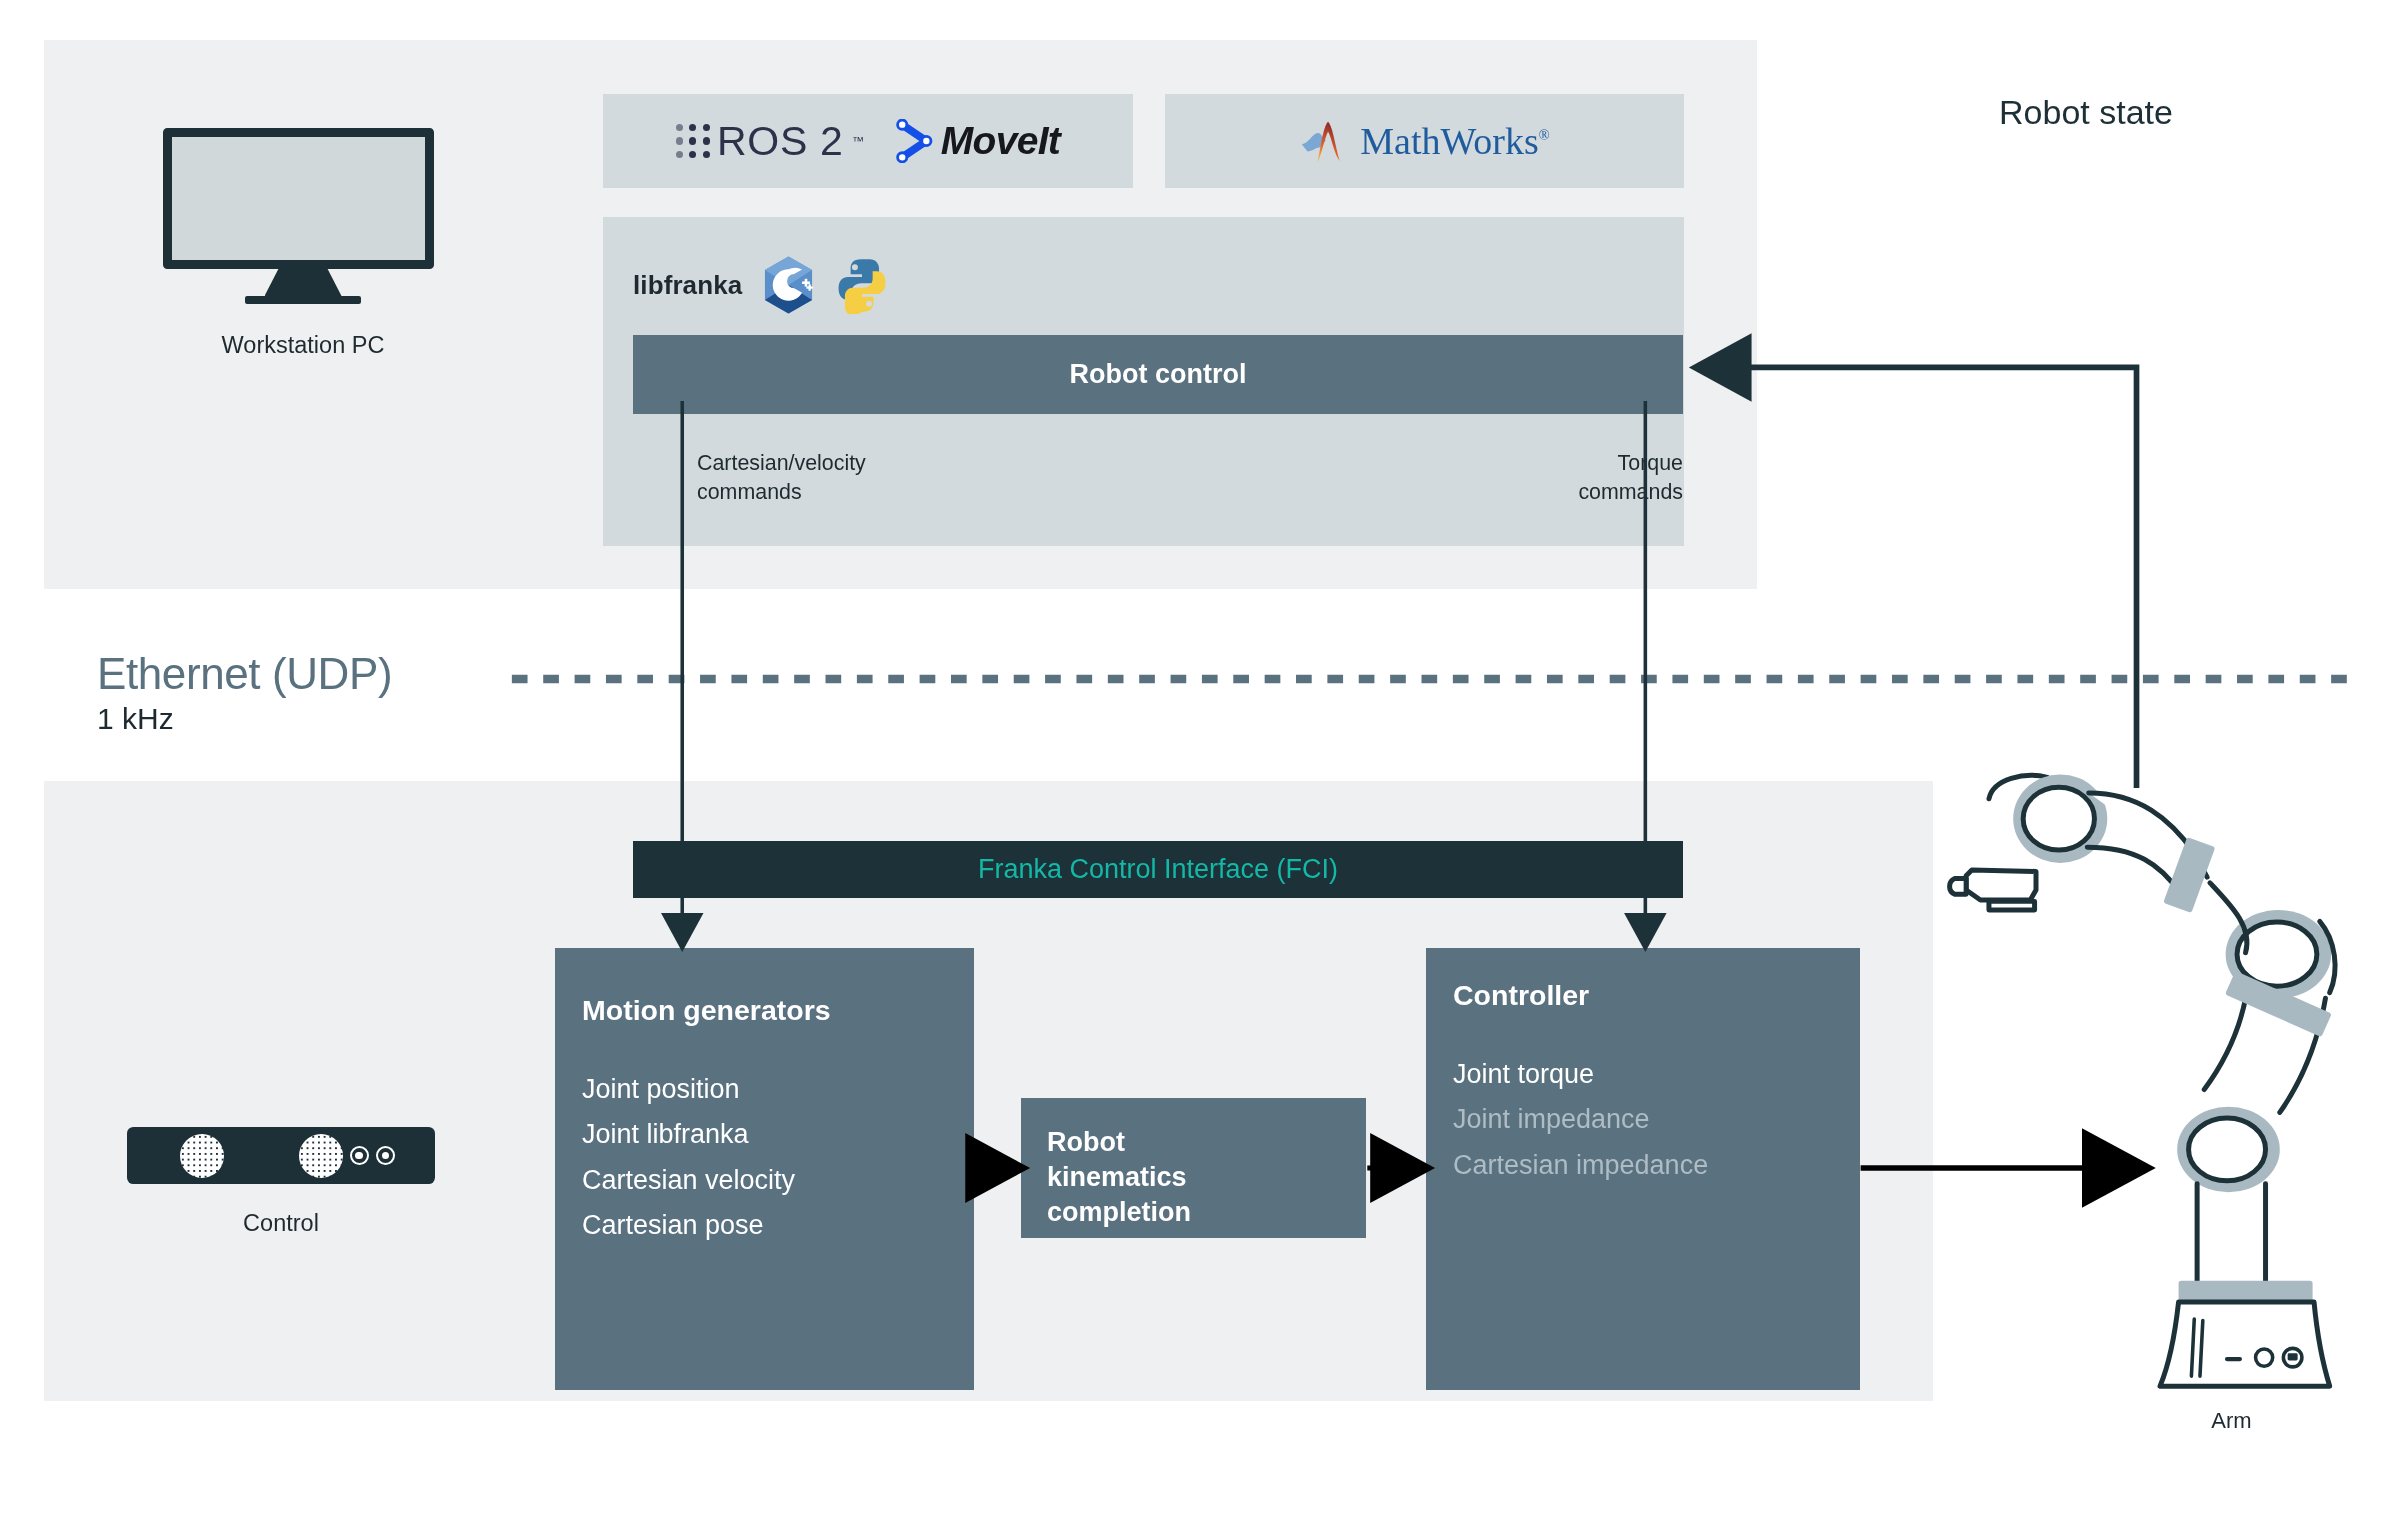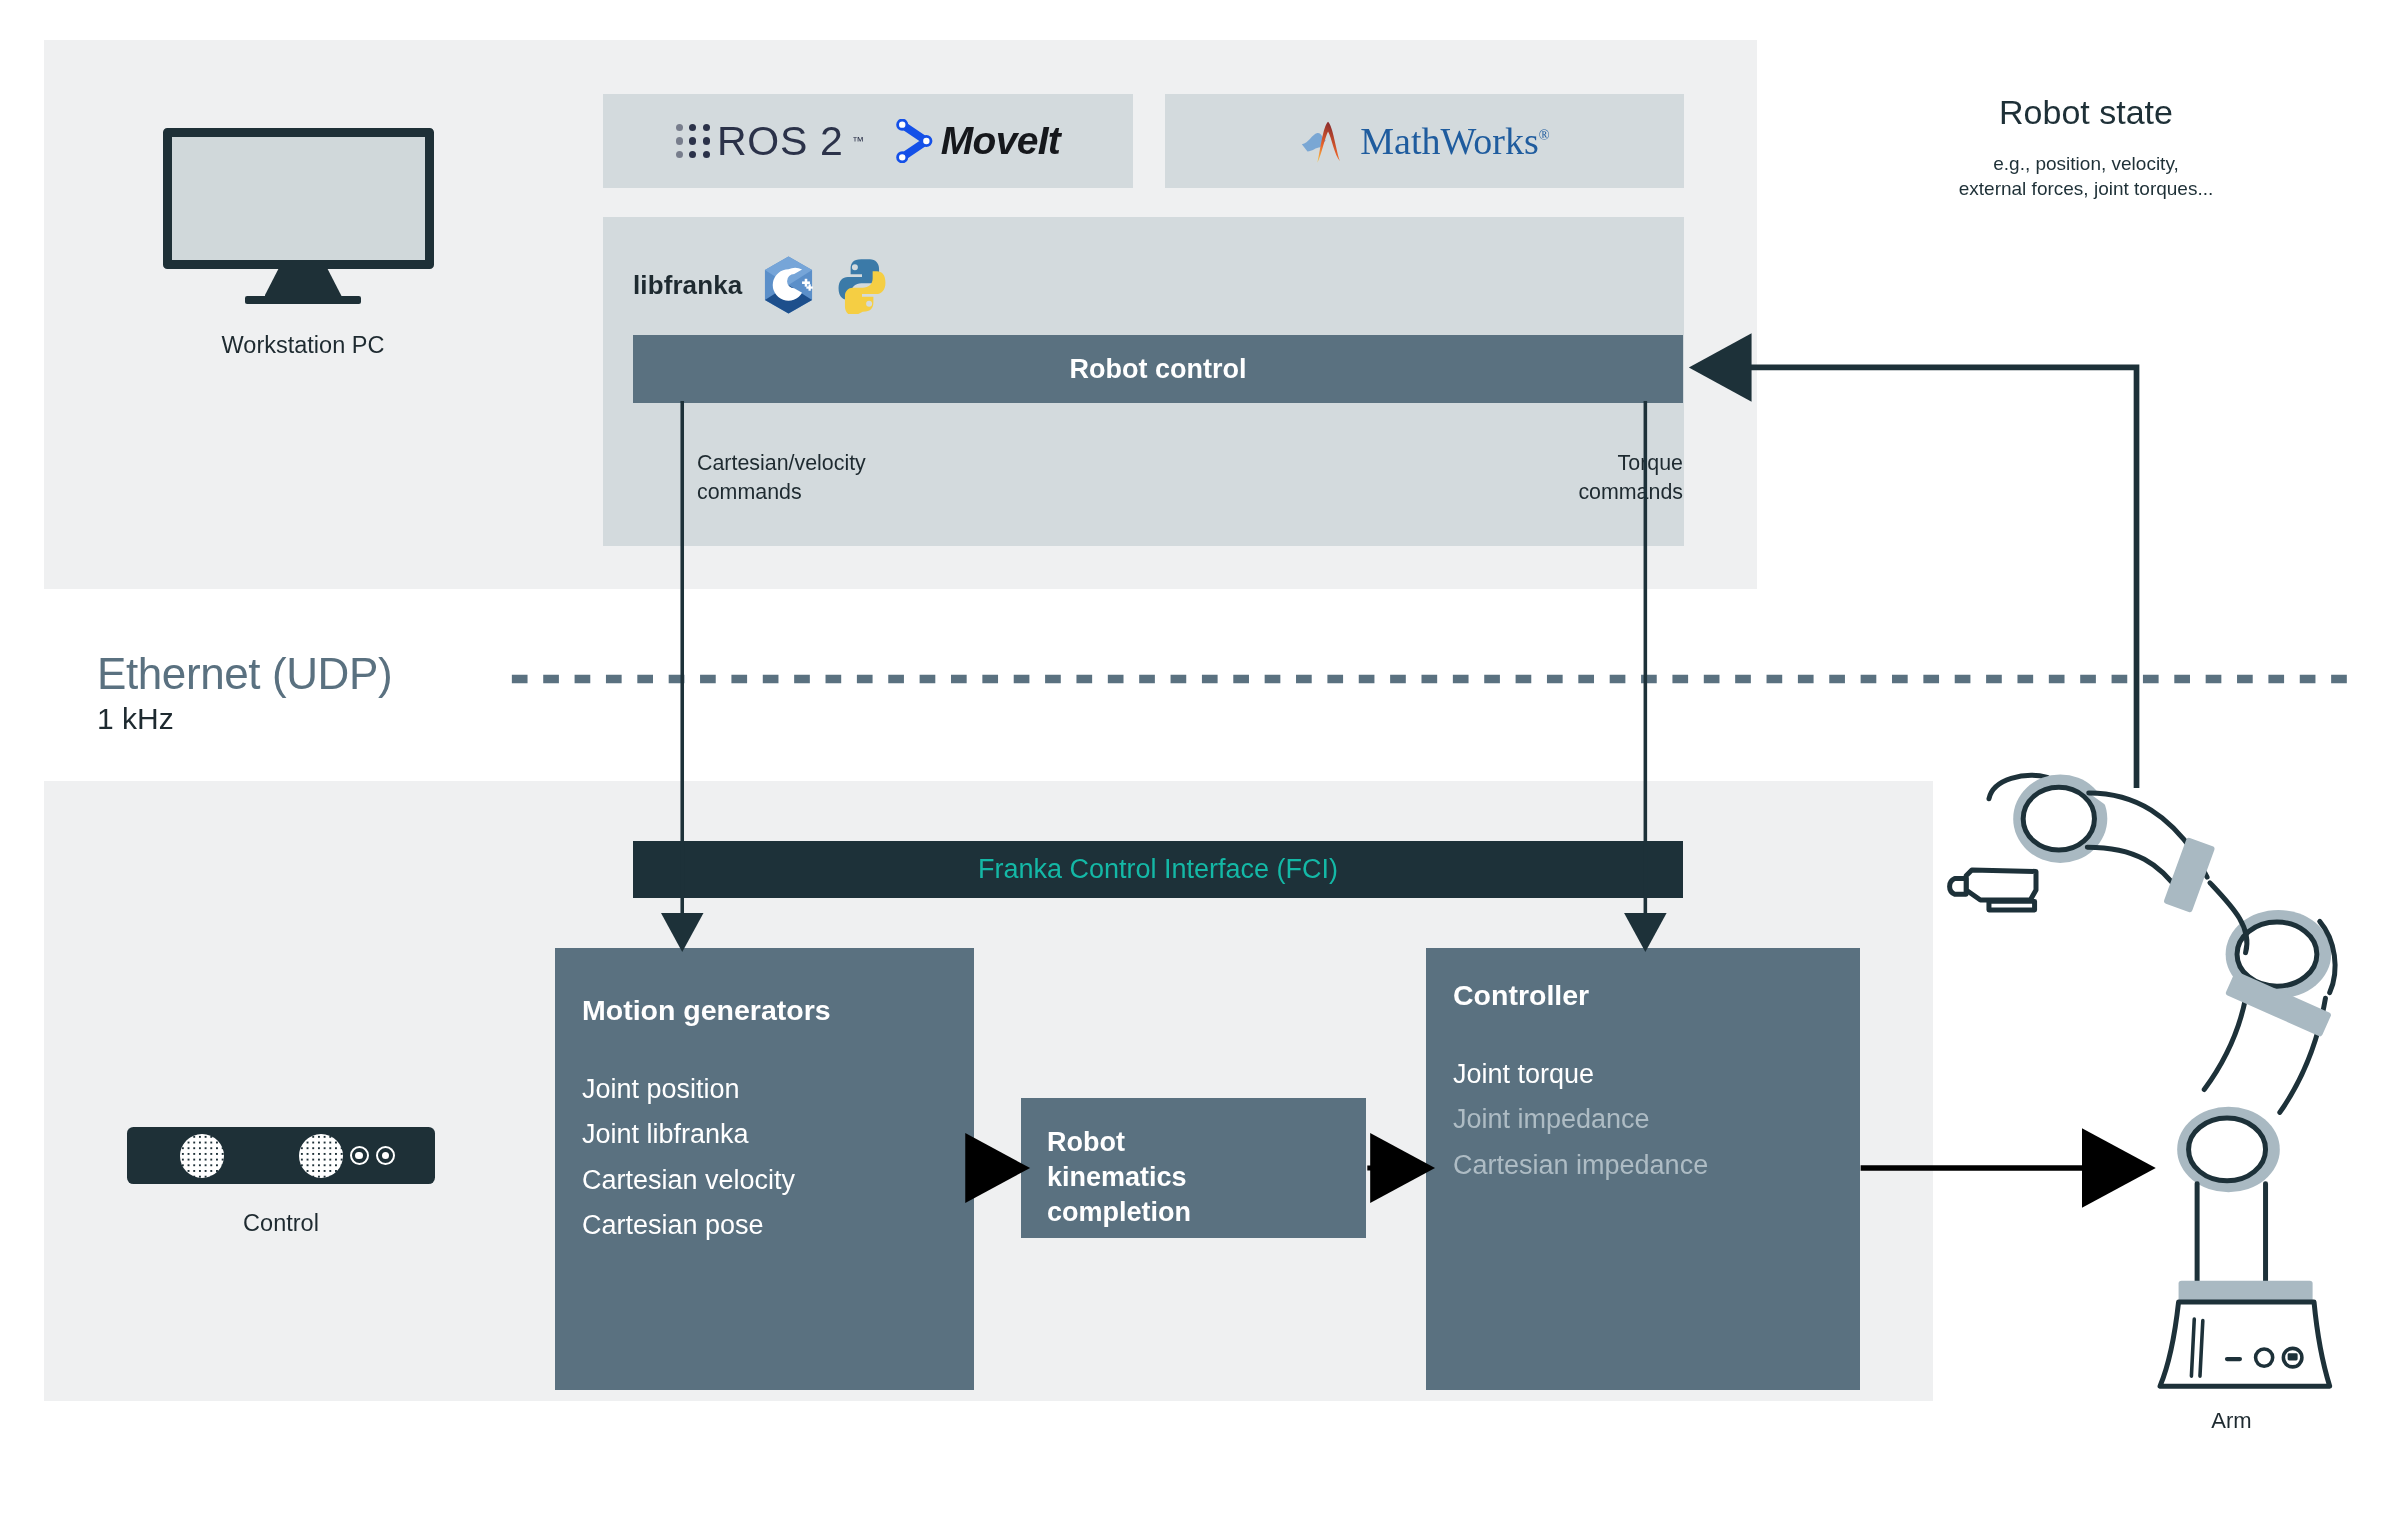--- a/index.html
+++ b/index.html
@@ -36,21 +36,21 @@
   
   .mw-wrap{display:flex;align-items:center;gap:10px;}
   .mw-text{font-size:38px;color:#1f5c9e;font-family:"Liberation Serif","DejaVu Serif",serif;}
   .mw-reg{font-size:14.3px;vertical-align:super;}
 
   
   #libfranka-row{left:633px;top:255px;display:flex;align-items:center;gap:20px;}
   #libfranka-label{font-size:26px;font-weight:700;color:#1e2a30;letter-spacing:0.1px;}
 
   
-  #robot-control-bar{left:633px;top:335px;width:1050px;height:68px;background:#5a7180;
+  #robot-control-bar{left:633px;top:335px;width:1050px;height:79px;background:#5a7180;
       display:flex;align-items:center;justify-content:center;}
   #robot-control-bar span{color:#fff;font-size:27px;font-weight:700;}
   #fci-bar{left:633px;top:841px;width:1050px;height:57px;background:#1d3139;
       display:flex;align-items:center;justify-content:center;}
   #fci-bar span{color:#14b8a6;font-size:27px;font-weight:400;}
 
   
   .cmd-caption{font-size:21.4px;color:#1e2a30;line-height:1.35;}
   #pos-vel-cmd{left:697px;top:449px;text-align:left;}
   #torque-cmd{left:1490px;top:449px;width:193px;text-align:right;}
@@ -189,24 +189,20 @@
 
 <div class="abs" id="workstation">
   <div class="monitor"></div>
   <div class="mon-neck"></div>
   <div class="mon-base"></div>
   <div class="caption">Workstation PC</div>
 </div>
 
 <div class="abs" id="robot-state">
   <div class="rs-title">Robot state</div>
-  <div class="rs-sub">
-    <div>e.g., position, velocity,</div>
-    <div>external forces, joint torques...</div>
-  </div>
 </div>
 
 <div class="abs" id="ethernet">
   <div class="eth-title">Ethernet (UDP)</div>
   <div class="eth-sub">1 kHz</div>
 </div>
 
 <div class="abs" id="fci-bar">
   <span>Franka Control Interface (FCI)</span>
 </div>

